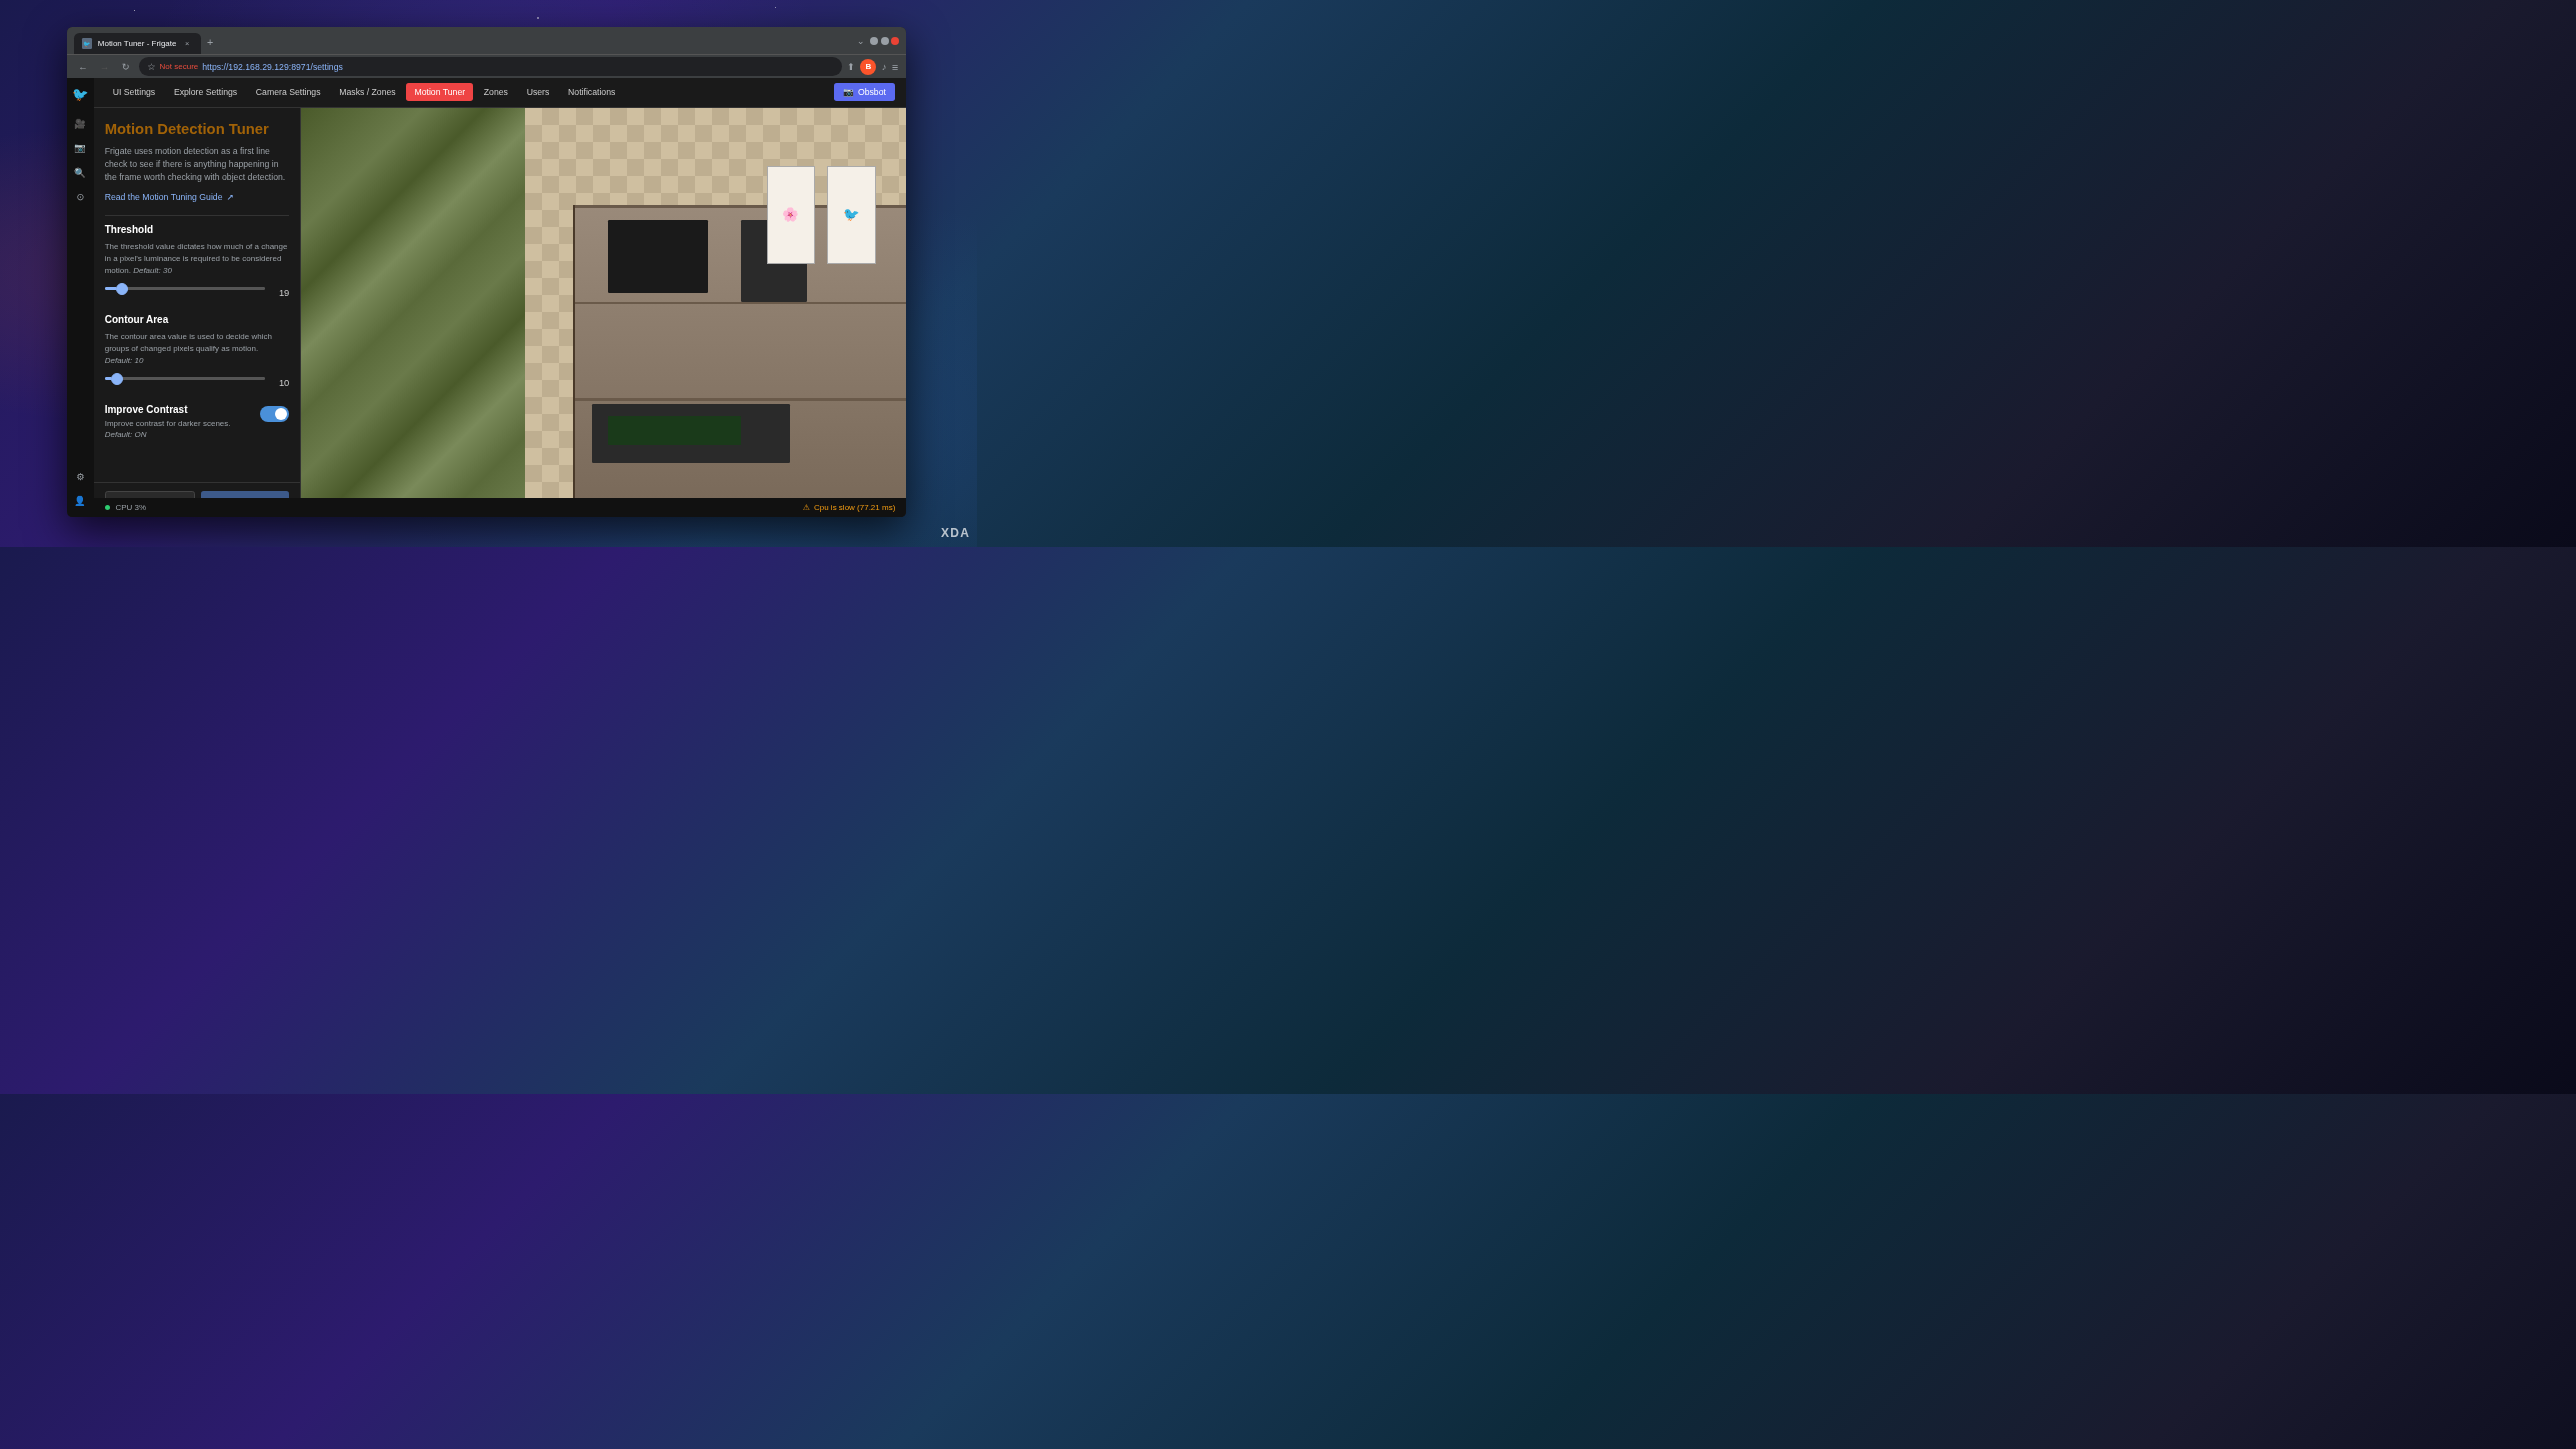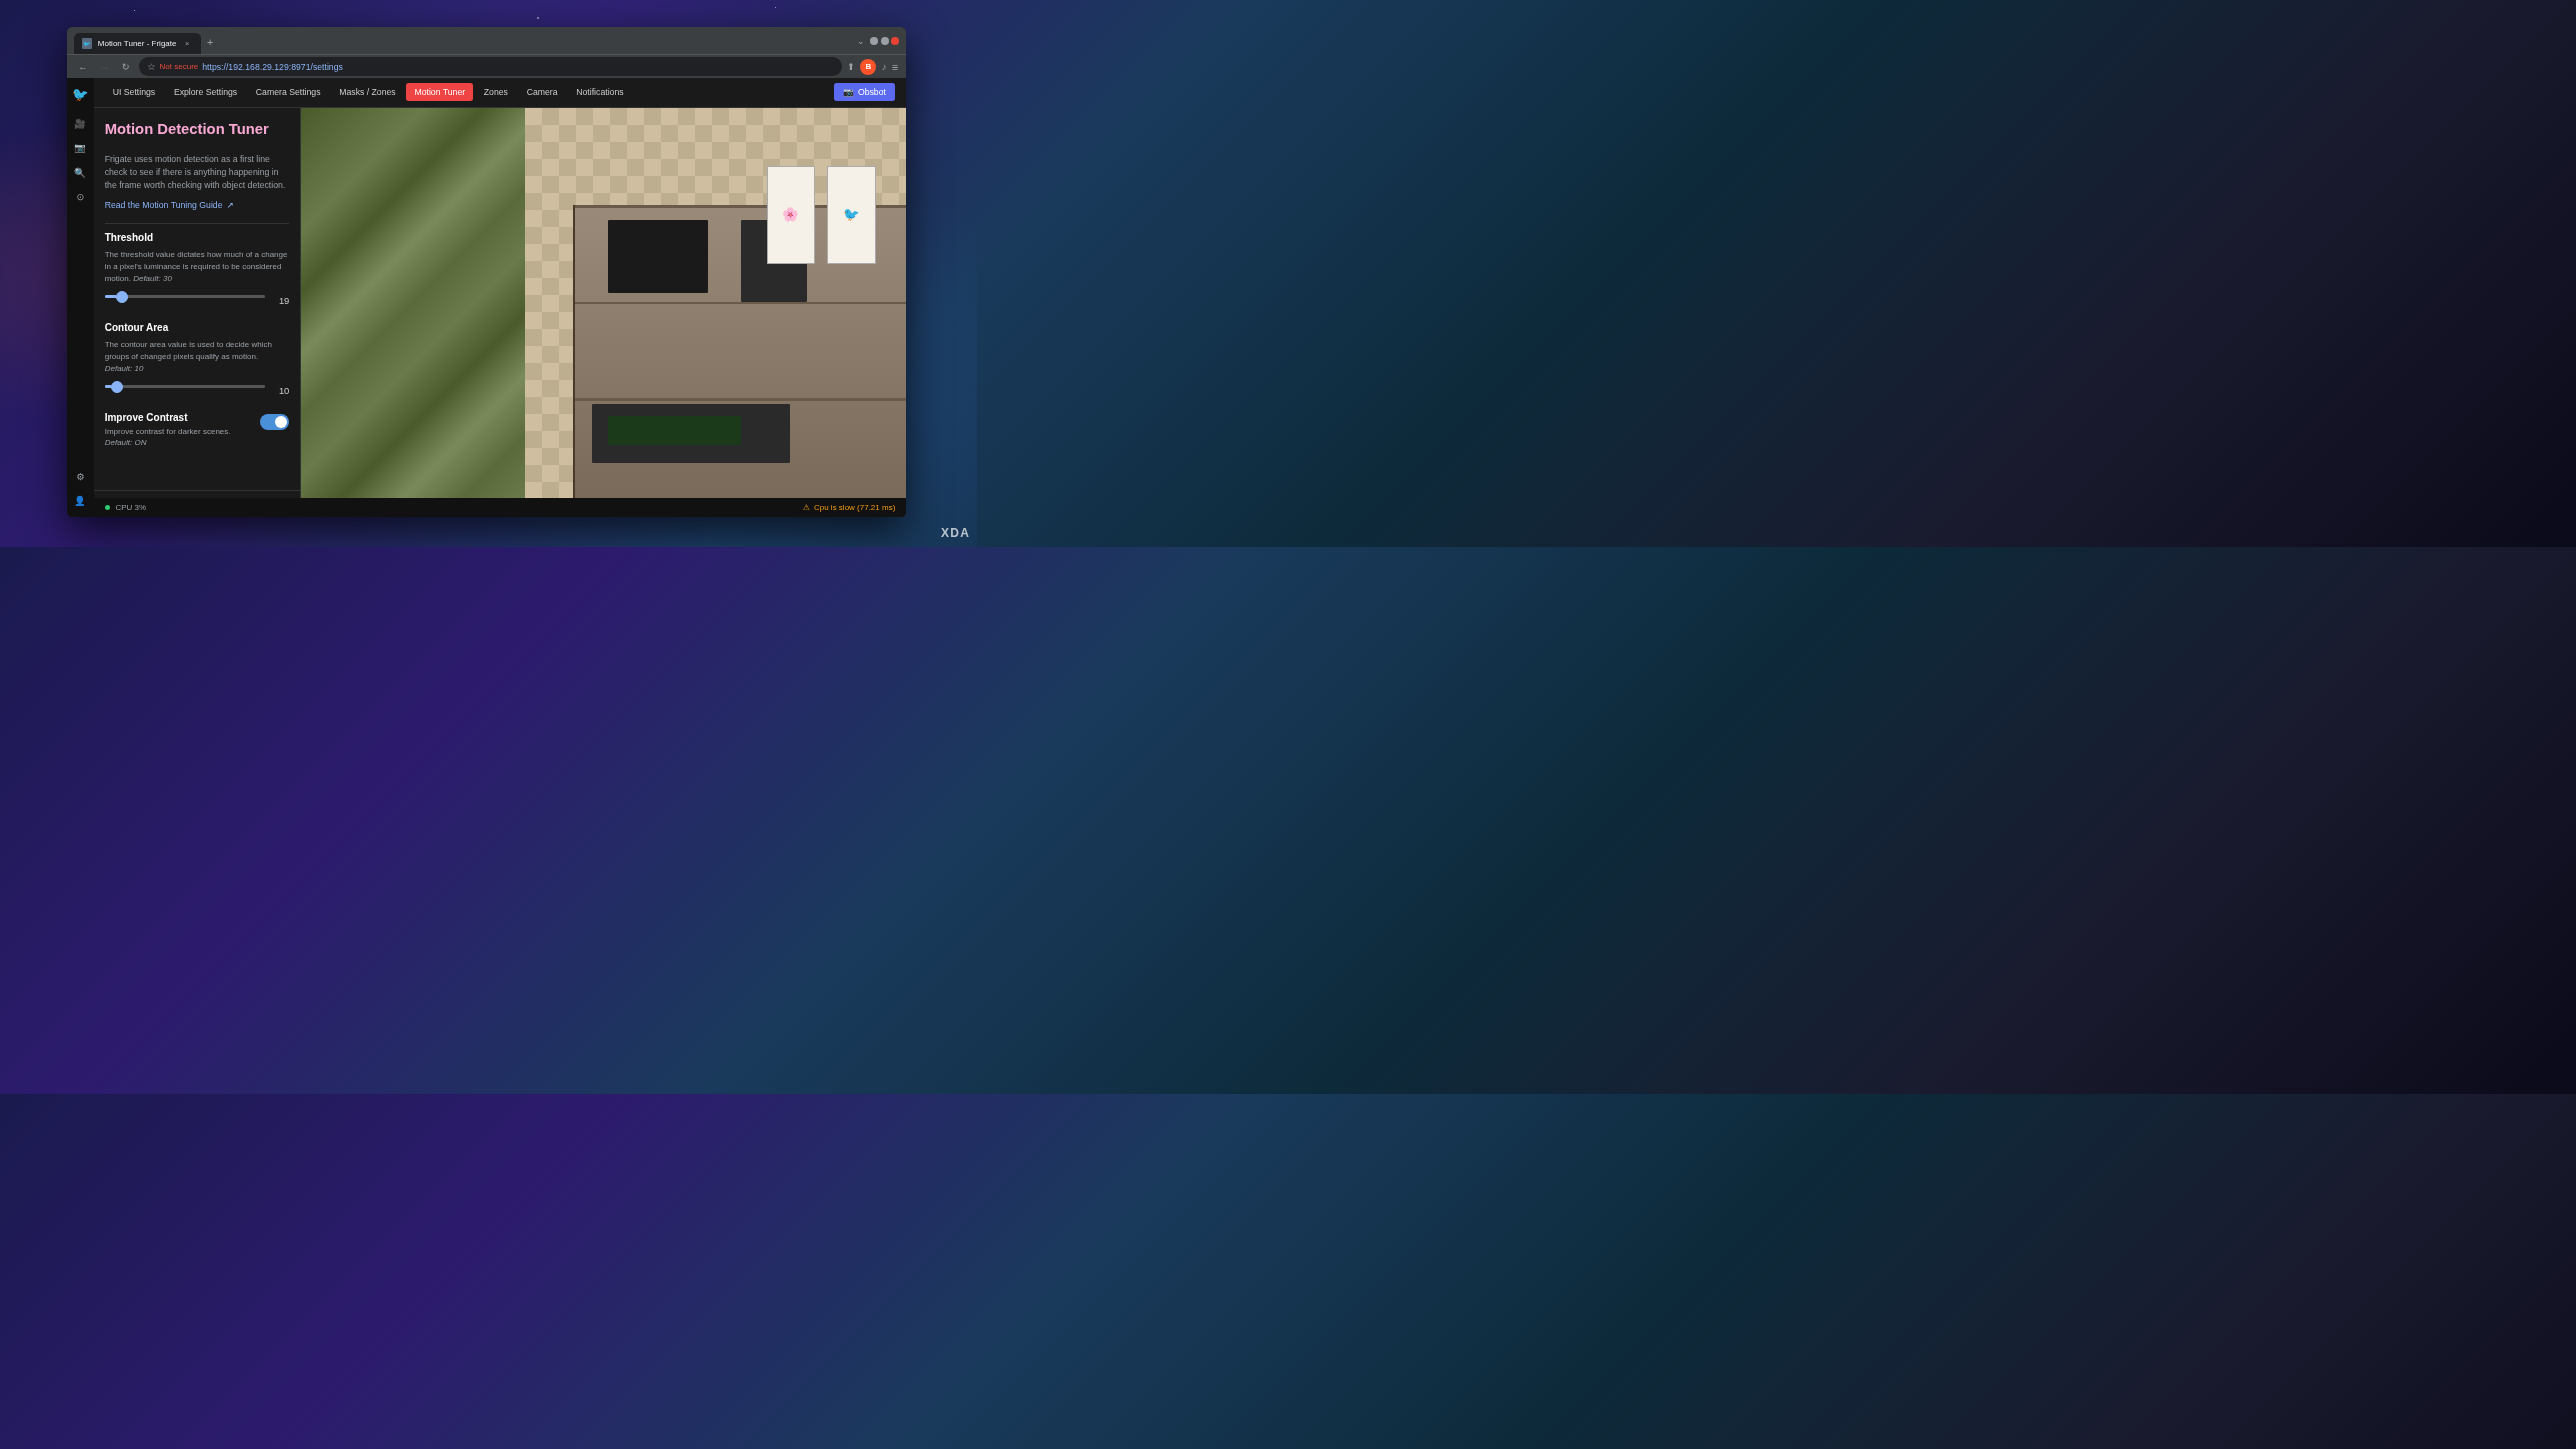--- a/index.html
+++ b/index.html
@@ -318,22 +318,22 @@
     }
 
     .settings-inner {
       padding: 13.4px 10.7px;
       flex: 1;
     }
 
     .settings-title {
       font-size: 14.8px;
       font-weight: bold;
-      color: #f9a8d4;
-      margin-bottom: 16px;
+      color: #a16207;
+      margin-bottom: 8px;
     }
 
     .settings-desc {
       font-size: 8.7px;
       color: #9aa0a6;
       line-height: 1.5;
       margin-bottom: 8px;
     }
 
     .guide-link {
@@ -693,21 +693,21 @@
         <div class="nav-item">
           <span>Masks / Zones</span>
         </div>
         <div class="nav-item active">
           <span>Motion Tuner</span>
         </div>
         <div class="nav-item">
           <span>Zones</span>
         </div>
         <div class="nav-item">
-          <span>Camera</span>
+          <span>Users</span>
         </div>
         <div class="nav-item">
           <span>Notifications</span>
         </div>
         <div class="nav-spacer"></div>
         <button class="obsbot-btn">
           <span>📷</span>
           <span>Obsbot</span>
         </button>
       </div>

